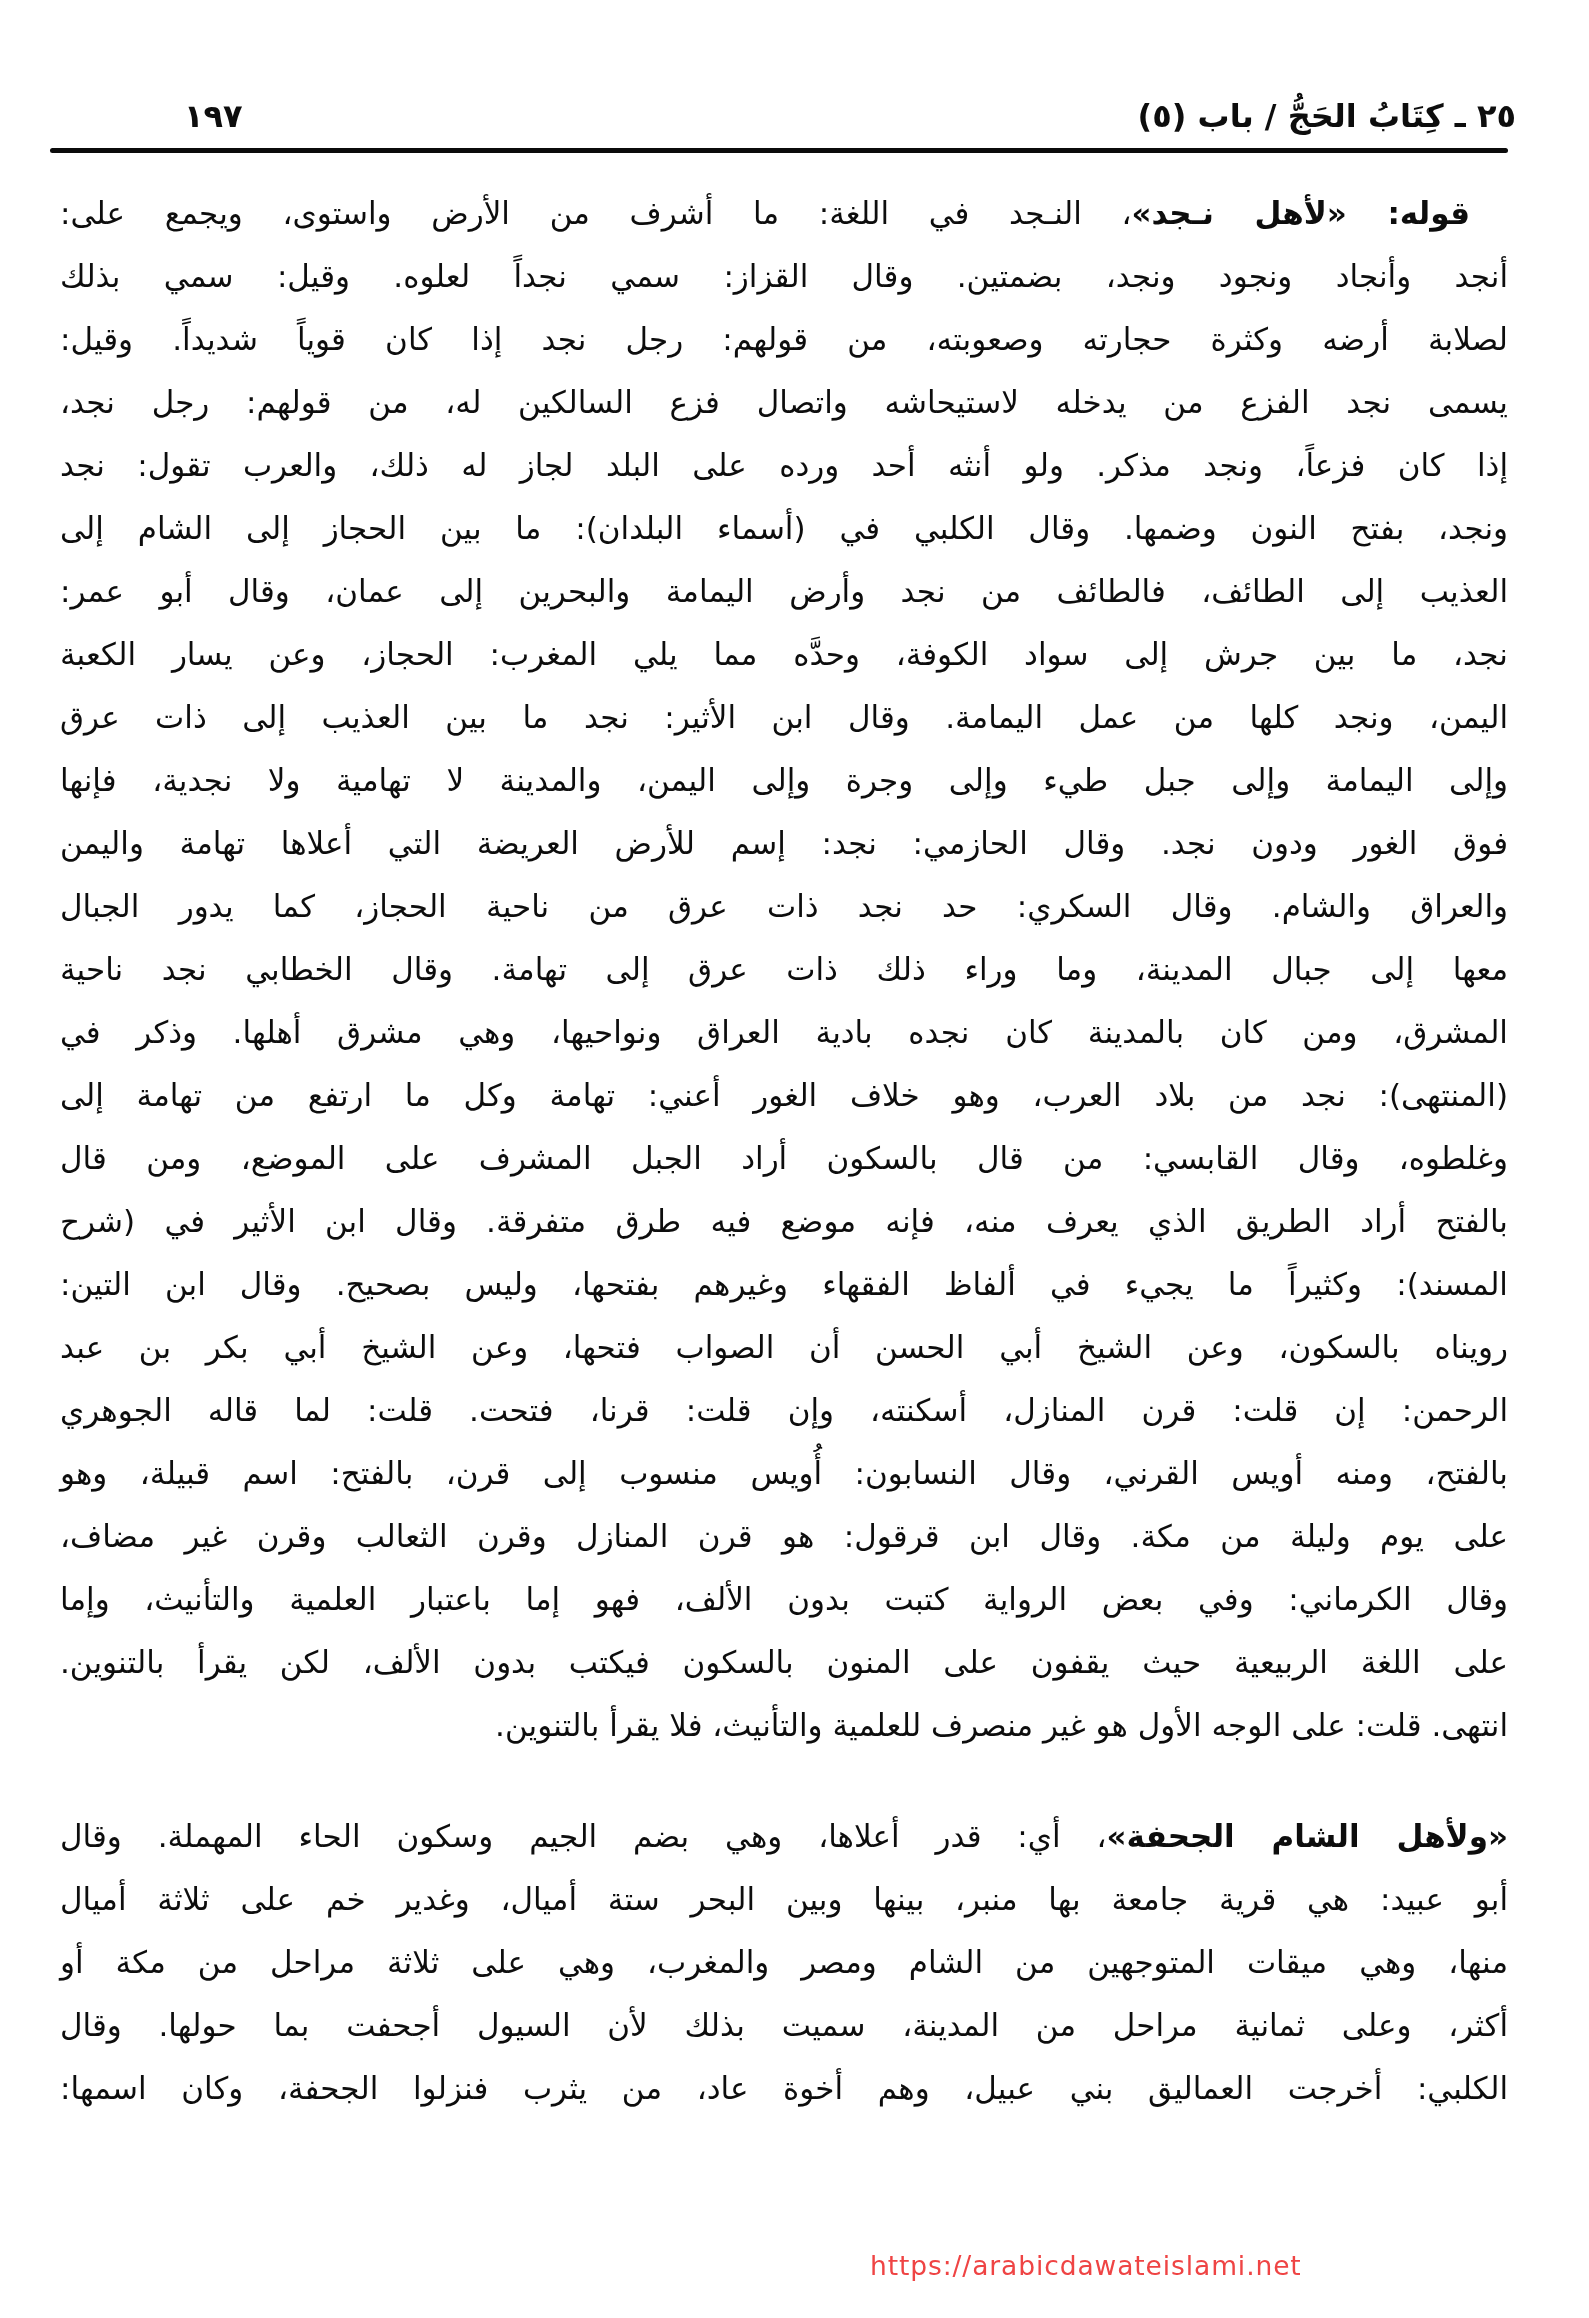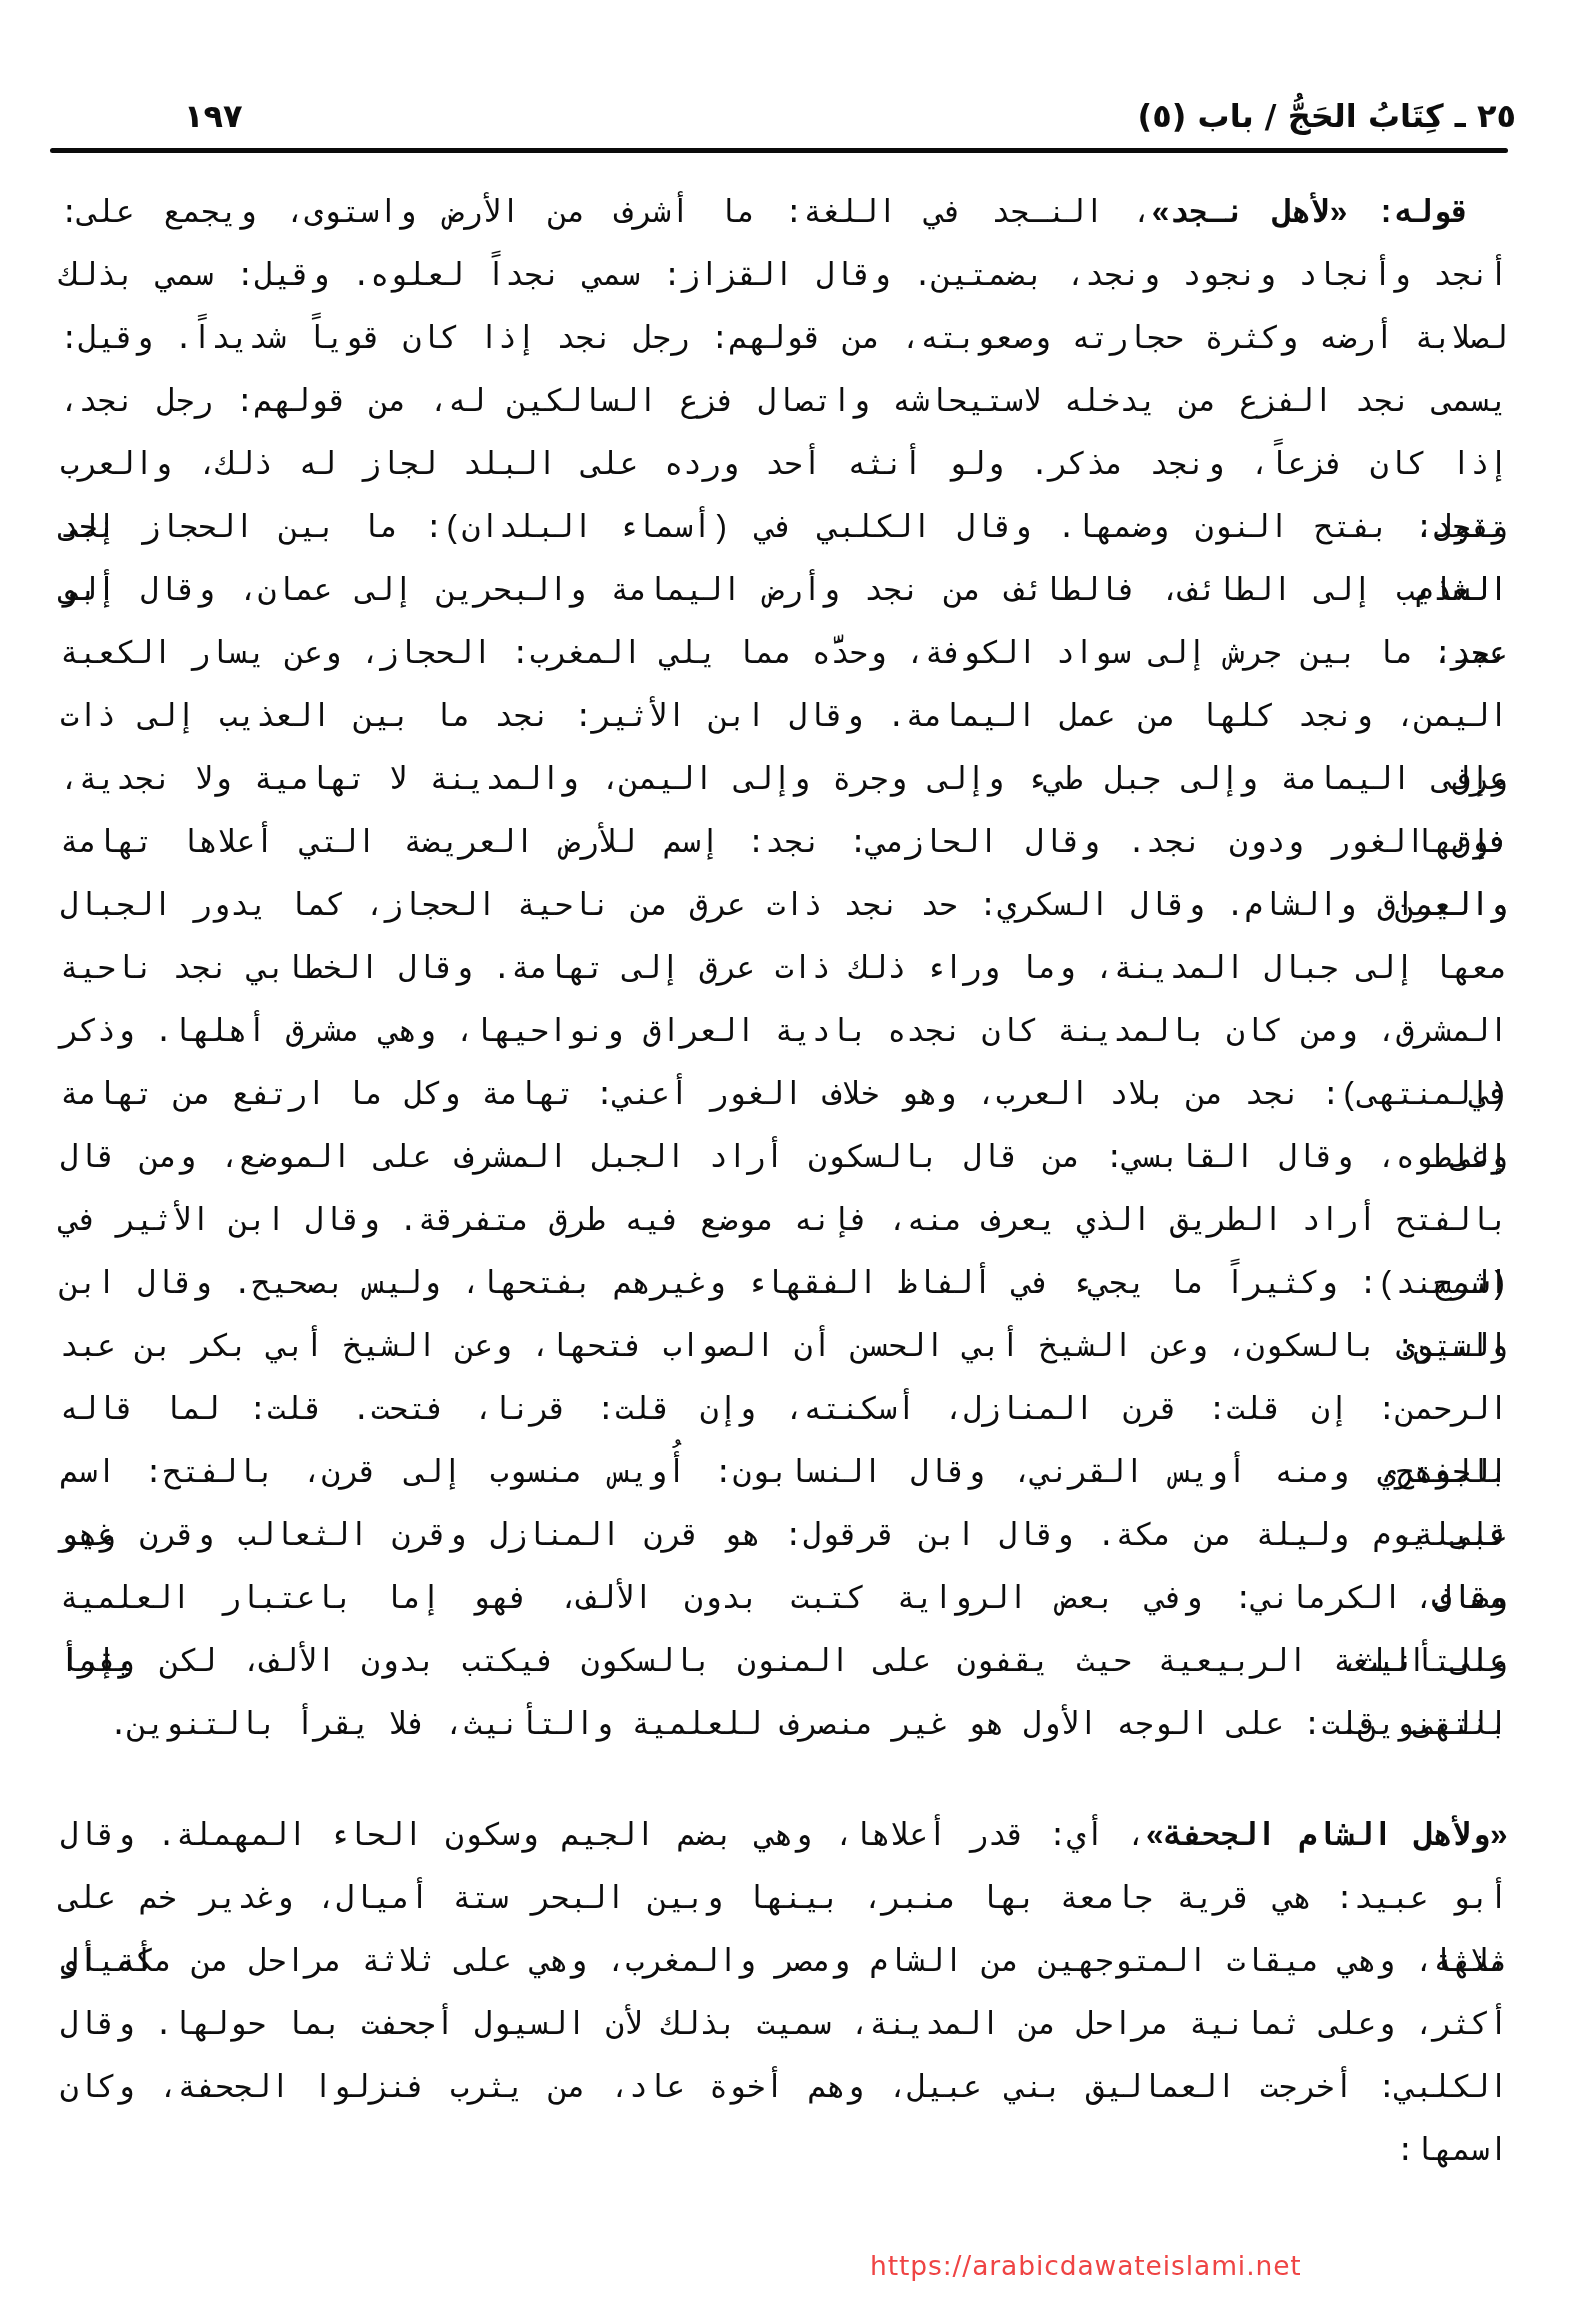--- a/index.html
+++ b/index.html
@@ -48,21 +48,20 @@
     font-size: 31px;
   }
   .para { }
   .para + .para { margin-top: 48px; }
   .line {
     height: 63px;
     line-height: 63px;
     text-align: justify;
     text-align-last: justify;
     white-space: normal;
-    font-family: Liberation Mono, monospace;
   }
   .line.first { padding-right: 38px; }
   .line.end   { text-align-last: right; }
   .seg { font-weight: 400; }
   .seg.bold { font-weight: 700; }
   .watermark {
     position: absolute;
     top: 2250px;
     left: 870px;
     direction: ltr;
@@ -97,21 +96,21 @@
         <div class="line"><span class="seg">اليمن، ونجد كلها من عمل اليمامة. وقال ابن الأثير: نجد ما بين العذيب إلى ذات عرق</span></div>
         <div class="line"><span class="seg">وإلى اليمامة وإلى جبل طيء وإلى وجرة وإلى اليمن، والمدينة لا تهامية ولا نجدية، فإنها</span></div>
         <div class="line"><span class="seg">فوق الغور ودون نجد. وقال الحازمي: نجد: إسم للأرض العريضة التي أعلاها تهامة واليمن</span></div>
         <div class="line"><span class="seg">والعراق والشام. وقال السكري: حد نجد ذات عرق من ناحية الحجاز، كما يدور الجبال</span></div>
         <div class="line"><span class="seg">معها إلى جبال المدينة، وما وراء ذلك ذات عرق إلى تهامة. وقال الخطابي نجد ناحية</span></div>
         <div class="line"><span class="seg">المشرق، ومن كان بالمدينة كان نجده بادية العراق ونواحيها، وهي مشرق أهلها. وذكر في</span></div>
         <div class="line"><span class="seg">(المنتهى): نجد من بلاد العرب، وهو خلاف الغور أعني: تهامة وكل ما ارتفع من تهامة إلى</span></div>
         <div class="line"><span class="seg">وغلطوه، وقال القابسي: من قال بالسكون أراد الجبل المشرف على الموضع، ومن قال</span></div>
         <div class="line"><span class="seg">بالفتح أراد الطريق الذي يعرف منه، فإنه موضع فيه طرق متفرقة. وقال ابن الأثير في (شرح</span></div>
         <div class="line"><span class="seg">المسند): وكثيراً ما يجيء في ألفاظ الفقهاء وغيرهم بفتحها، وليس بصحيح. وقال ابن التين:</span></div>
-        <div class="line"><span class="seg">واستوى بالسكون، وعن الشيخ أبي الحسن أن الصواب فتحها، وعن الشيخ أبي بكر بن عبد</span></div>
+        <div class="line"><span class="seg">رويناه بالسكون، وعن الشيخ أبي الحسن أن الصواب فتحها، وعن الشيخ أبي بكر بن عبد</span></div>
         <div class="line"><span class="seg">الرحمن: إن قلت: قرن المنازل، أسكنته، وإن قلت: قرنا، فتحت. قلت: لما قاله الجوهري</span></div>
         <div class="line"><span class="seg">بالفتح، ومنه أويس القرني، وقال النسابون: أُويس منسوب إلى قرن، بالفتح: اسم قبيلة، وهو</span></div>
         <div class="line"><span class="seg">على يوم وليلة من مكة. وقال ابن قرقول: هو قرن المنازل وقرن الثعالب وقرن غير مضاف،</span></div>
         <div class="line"><span class="seg">وقال الكرماني: وفي بعض الرواية كتبت بدون الألف، فهو إما باعتبار العلمية والتأنيث، وإما</span></div>
         <div class="line"><span class="seg">على اللغة الربيعية حيث يقفون على المنون بالسكون فيكتب بدون الألف، لكن يقرأ بالتنوين.</span></div>
         <div class="line end"><span class="seg">انتهى. قلت: على الوجه الأول هو غير منصرف للعلمية والتأنيث، فلا يقرأ بالتنوين.</span></div>
       </div>
       <div class="para">
         <div class="line"><span class="seg bold">«ولأهل الشام الجحفة»</span><span class="seg">، أي: قدر أعلاها، وهي بضم الجيم وسكون الحاء المهملة. وقال</span></div>
         <div class="line"><span class="seg">أبو عبيد: هي قرية جامعة بها منبر، بينها وبين البحر ستة أميال، وغدير خم على ثلاثة أميال</span></div>

